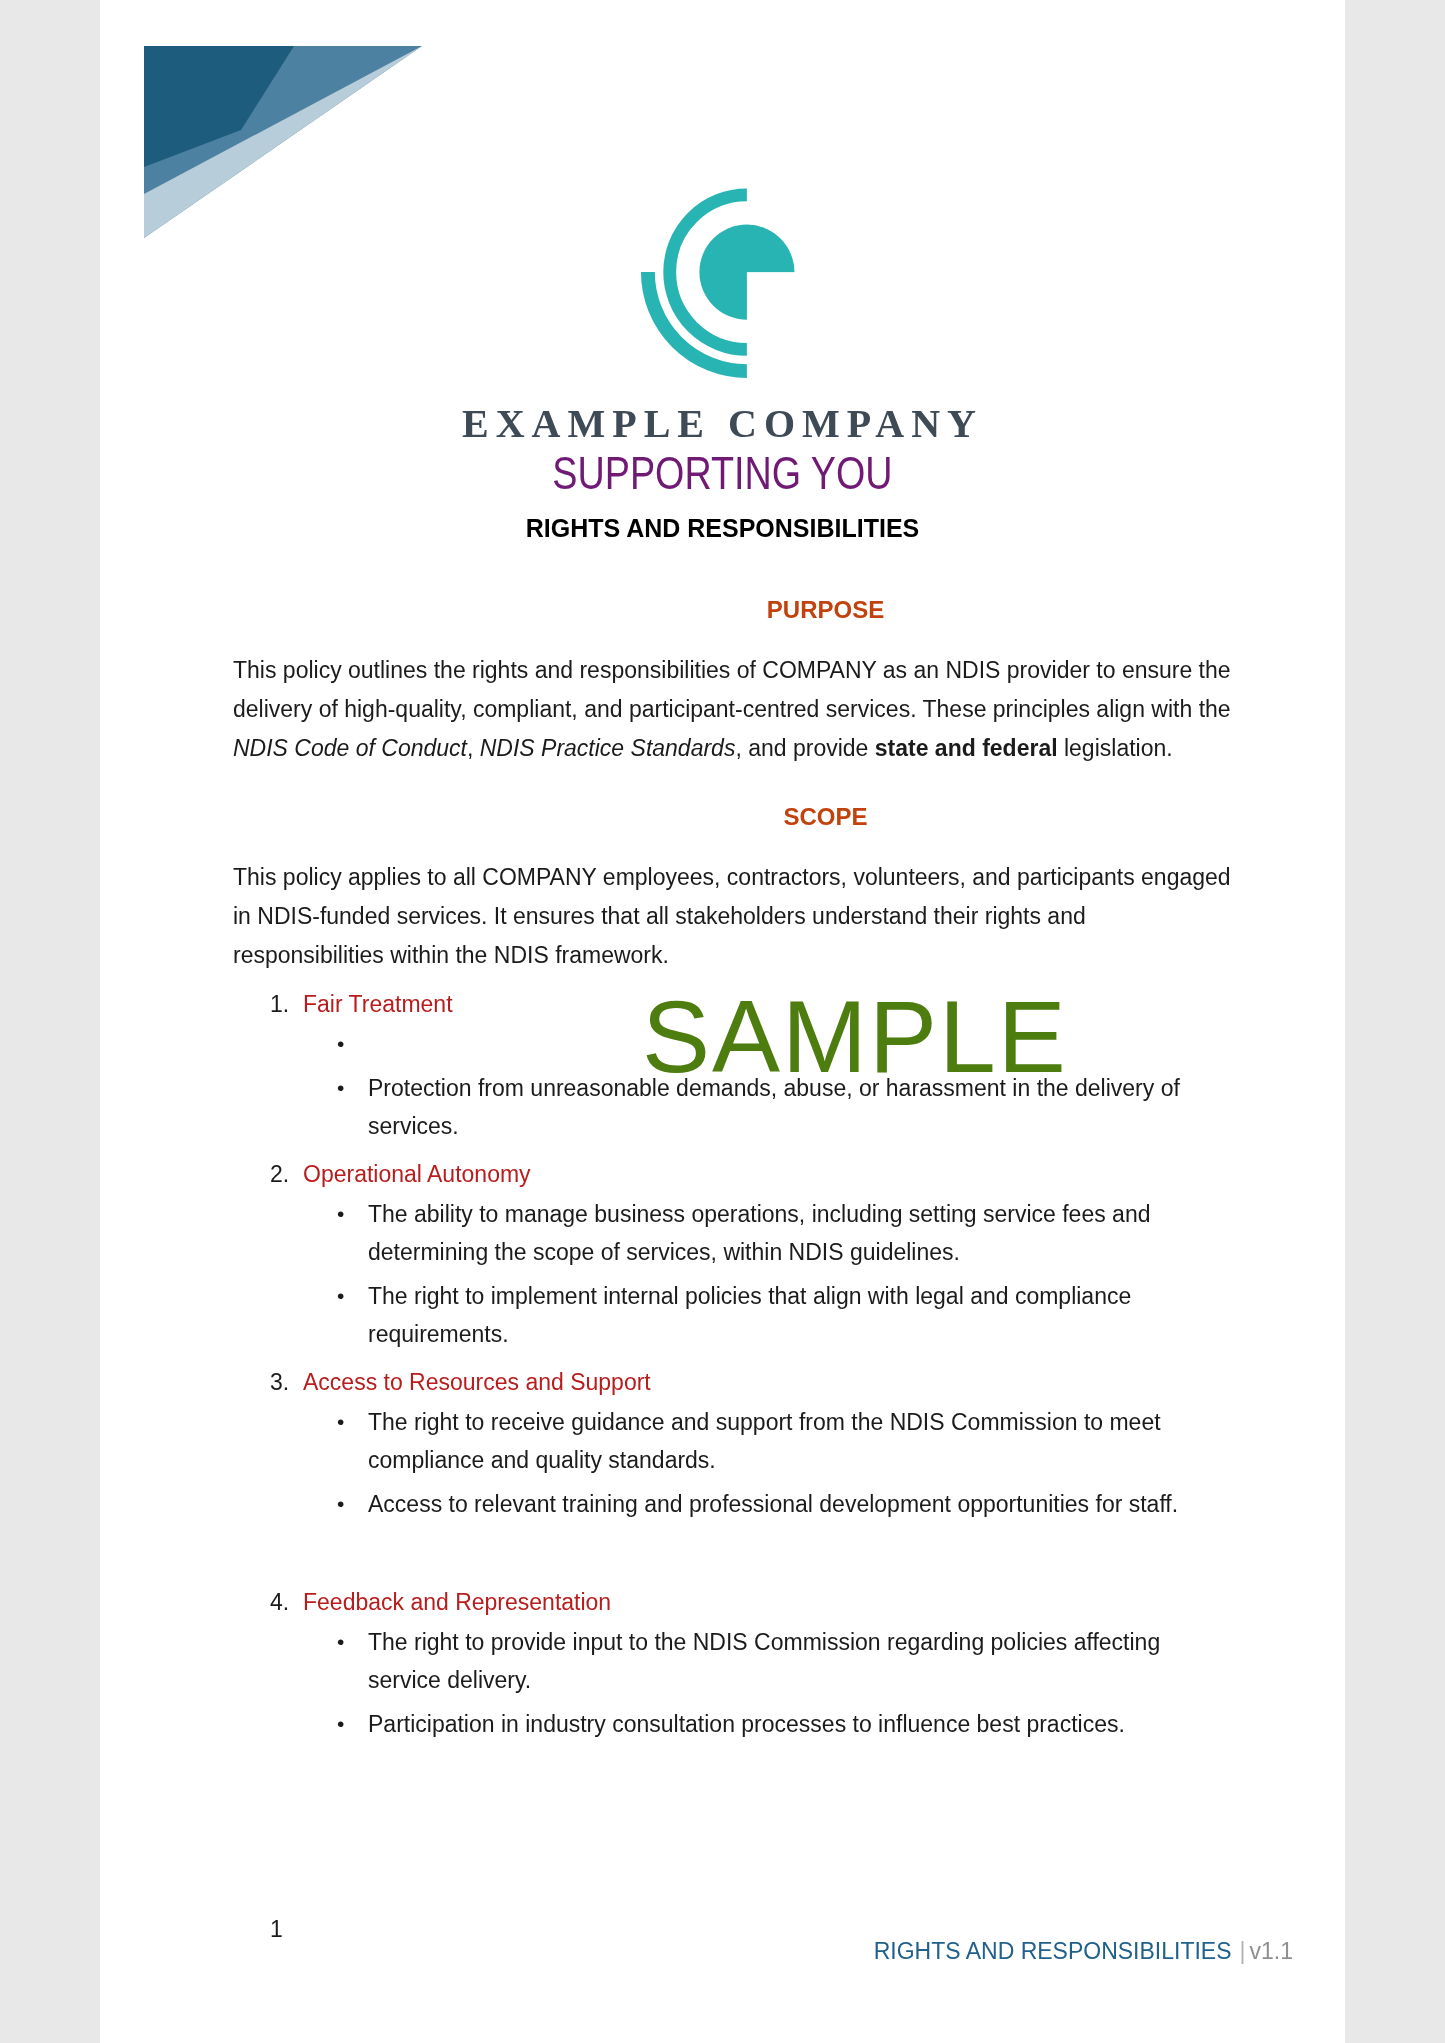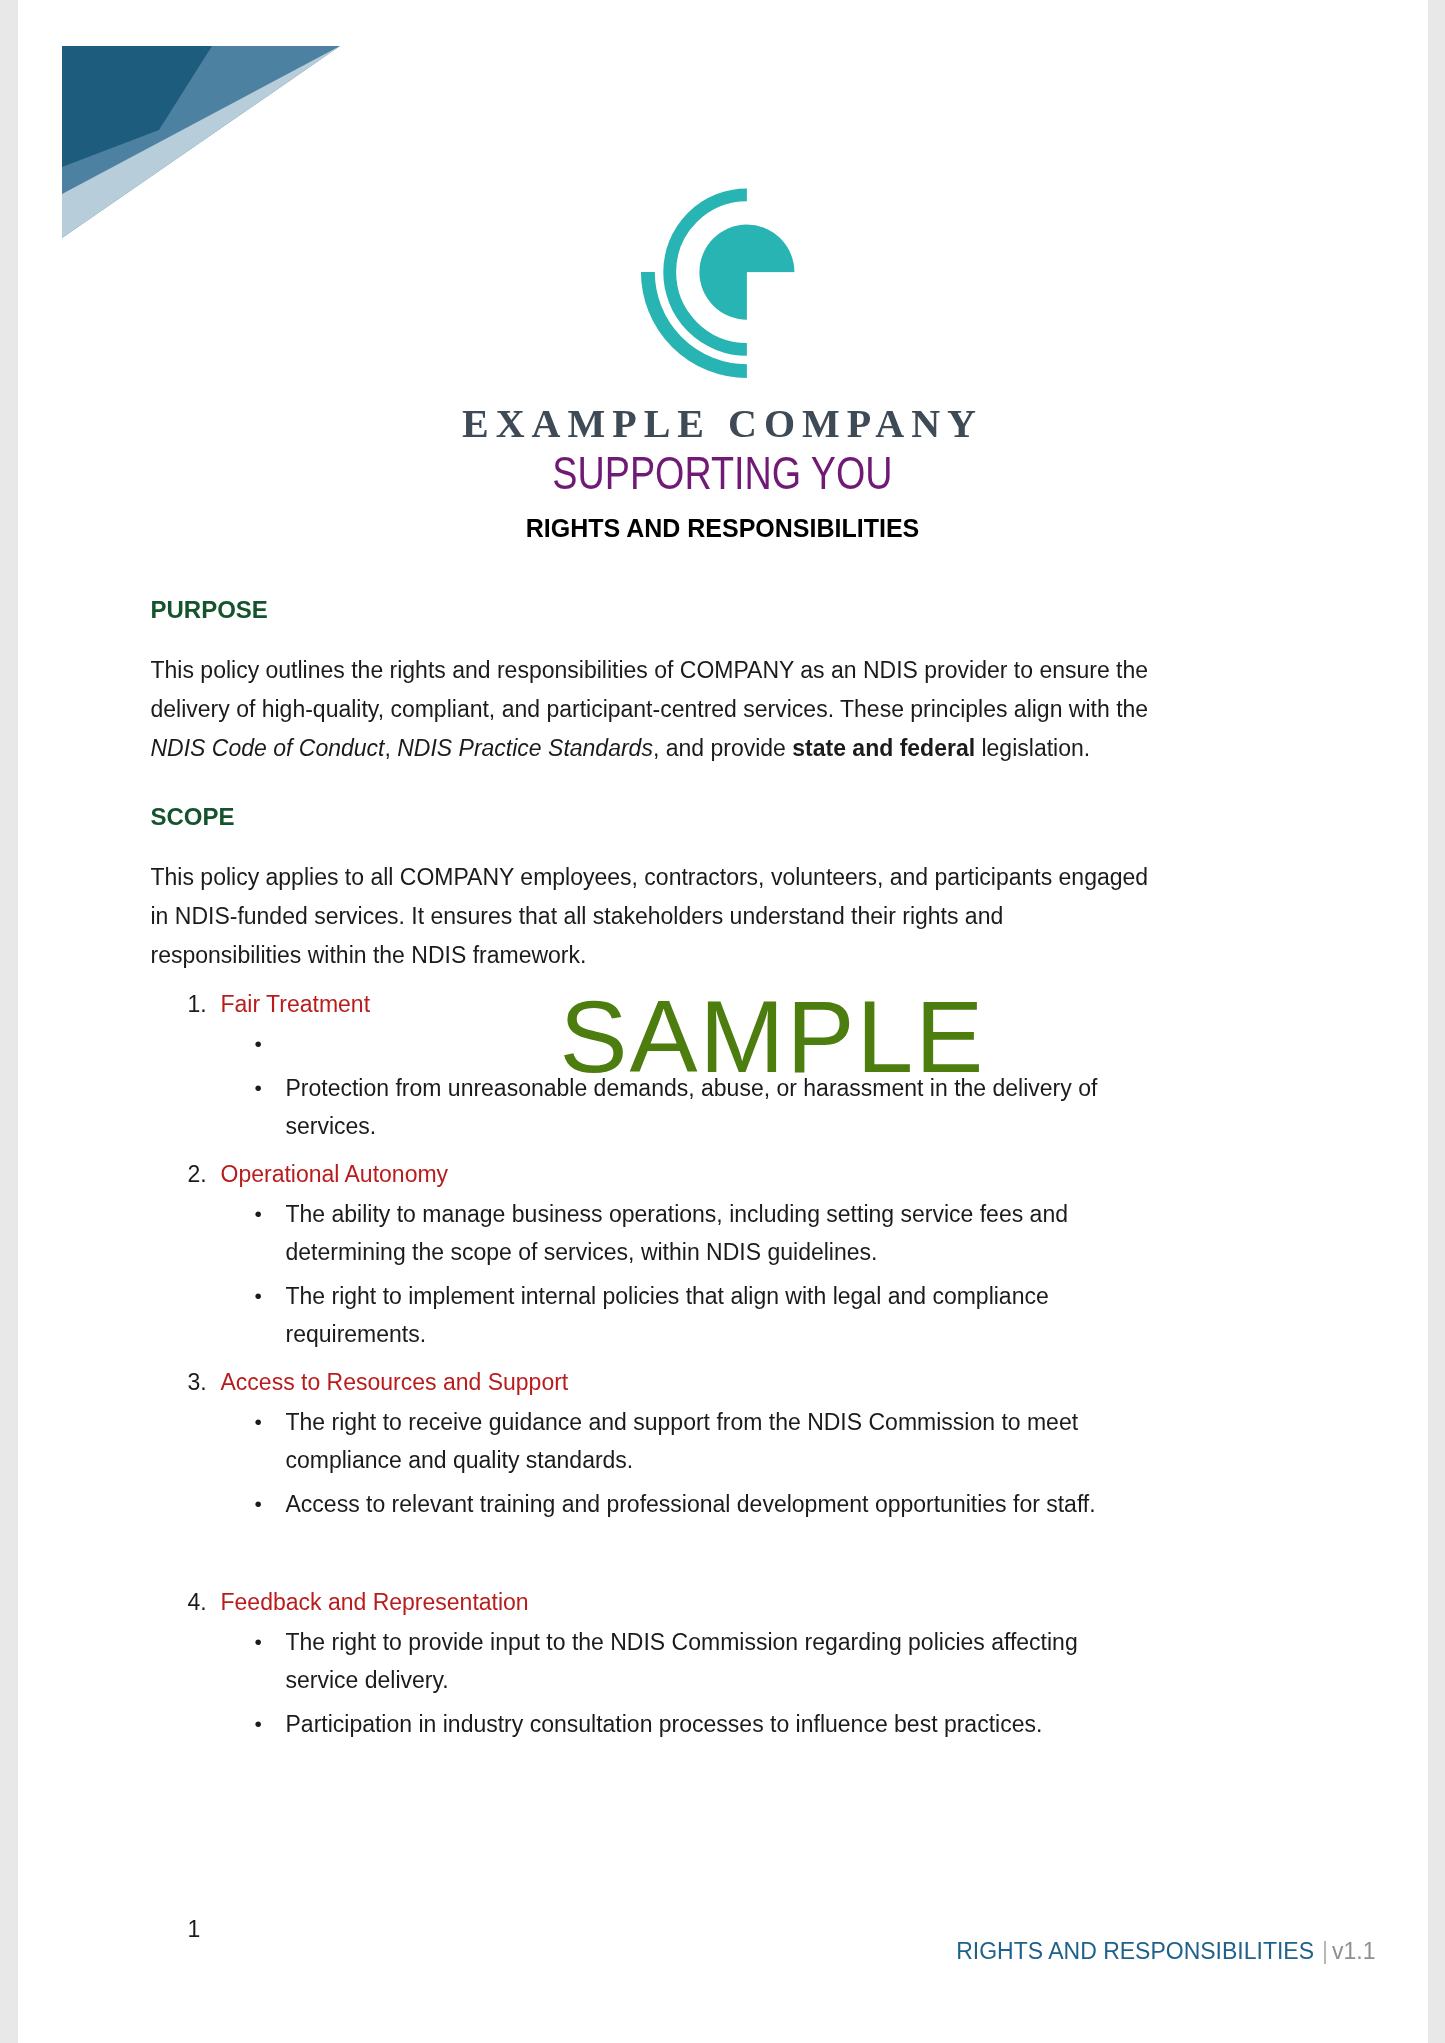--- a/index.html
+++ b/index.html
@@ -1,18 +1,18 @@
 <!DOCTYPE html>
 <html><head>
 <meta charset="utf-8">
 <style>
   html,body{margin:0;padding:0;background:#e8e8e8;}
   .page{
     position:relative;
-    width:1410px;height:2043px;
+    width:1245px;height:2043px;
     margin:0 auto;
     background:#ffffff;
     overflow:hidden;
     font-family:"Liberation Sans",sans-serif;
     color:#1b1b1b;
   }
   
   .corner{position:absolute;left:44px;top:46px;width:278px;height:192px;}
   
   .header{padding-top:185px;text-align:center;}
@@ -30,21 +30,21 @@
   }
   .tagline span{display:inline-block;transform:scaleX(0.82);transform-origin:center;}
   .doc-title{
     margin-top:14px;
     font-size:25px;line-height:30px;font-weight:700;color:#000;
   }
   
   .content{margin-left:133px;width:1185px;text-align:left;}
   .section-heading{
     margin:34px 0 0 0;
-    font-size:24px;line-height:30px;font-weight:700;color:#14532d;
+    font-size:24px;line-height:30px;font-weight:700;color:#c2410c;text-align:center;
   }
   .section-heading.first{margin-top:52px;}
   .body-text{
     margin:26px 0 0 0;
     max-width:1000px;
     font-size:23px;line-height:39px;color:#1b1b1b;
   }
   .body-text i{}
   .body-text b{font-weight:700;}
   

